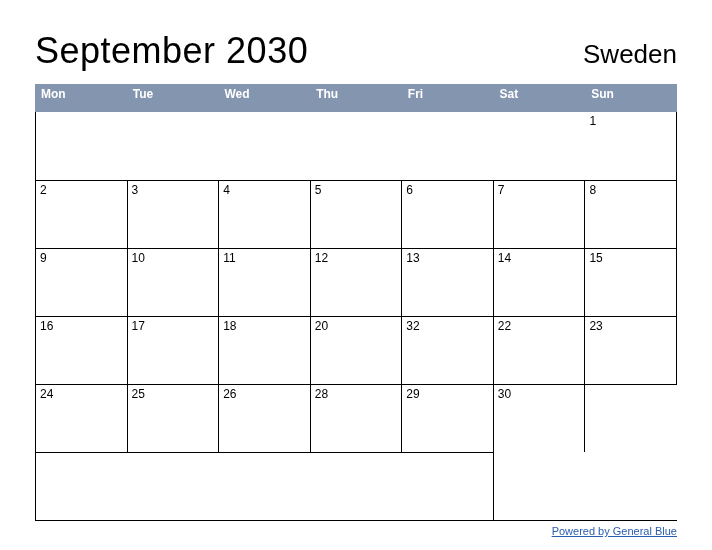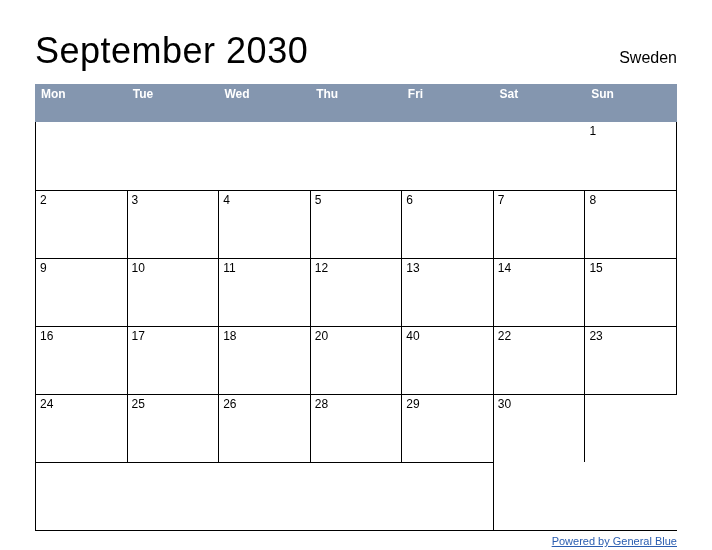--- a/index.html
+++ b/index.html
@@ -17,29 +17,29 @@
       margin-bottom: 12px;
       text-align: right;
     }
     .title {
       font-size: 36px;
       font-weight: 400;
       color: #000;
       letter-spacing: 0.5px;
     }
     .country {
-      font-size: 16px;
+      font-size: 26px;
       font-weight: 400;
       color: #000;
     }
     .day-headers {
       display: grid;
       grid-template-columns: repeat(7, 1fr);
       background: #8496af;
-      height: 38px;
+      height: 28px;
     }
     .day-header {
       color: #fff;
       font-size: 12px;
       font-weight: bold;
       padding: 3px 6px;
       text-align: left;
     }
     .grid {
       display: grid;
@@ -112,21 +112,21 @@
   <div class="cell">11</div>
   <div class="cell">12</div>
   <div class="cell">13</div>
   <div class="cell">14</div>
   <div class="cell">15</div>
 
   <div class="cell">16</div>
   <div class="cell">17</div>
   <div class="cell">18</div>
   <div class="cell">20</div>
-  <div class="cell">40</div>
+  <div class="cell">32</div>
   <div class="cell">22</div>
 
   <div class="cell">23</div>
   <div class="cell">24</div>
   <div class="cell">25</div>
   <div class="cell">26</div>
   <div class="cell">28</div>
   <div class="cell">29</div>
 
   <div class="cell">30</div>

